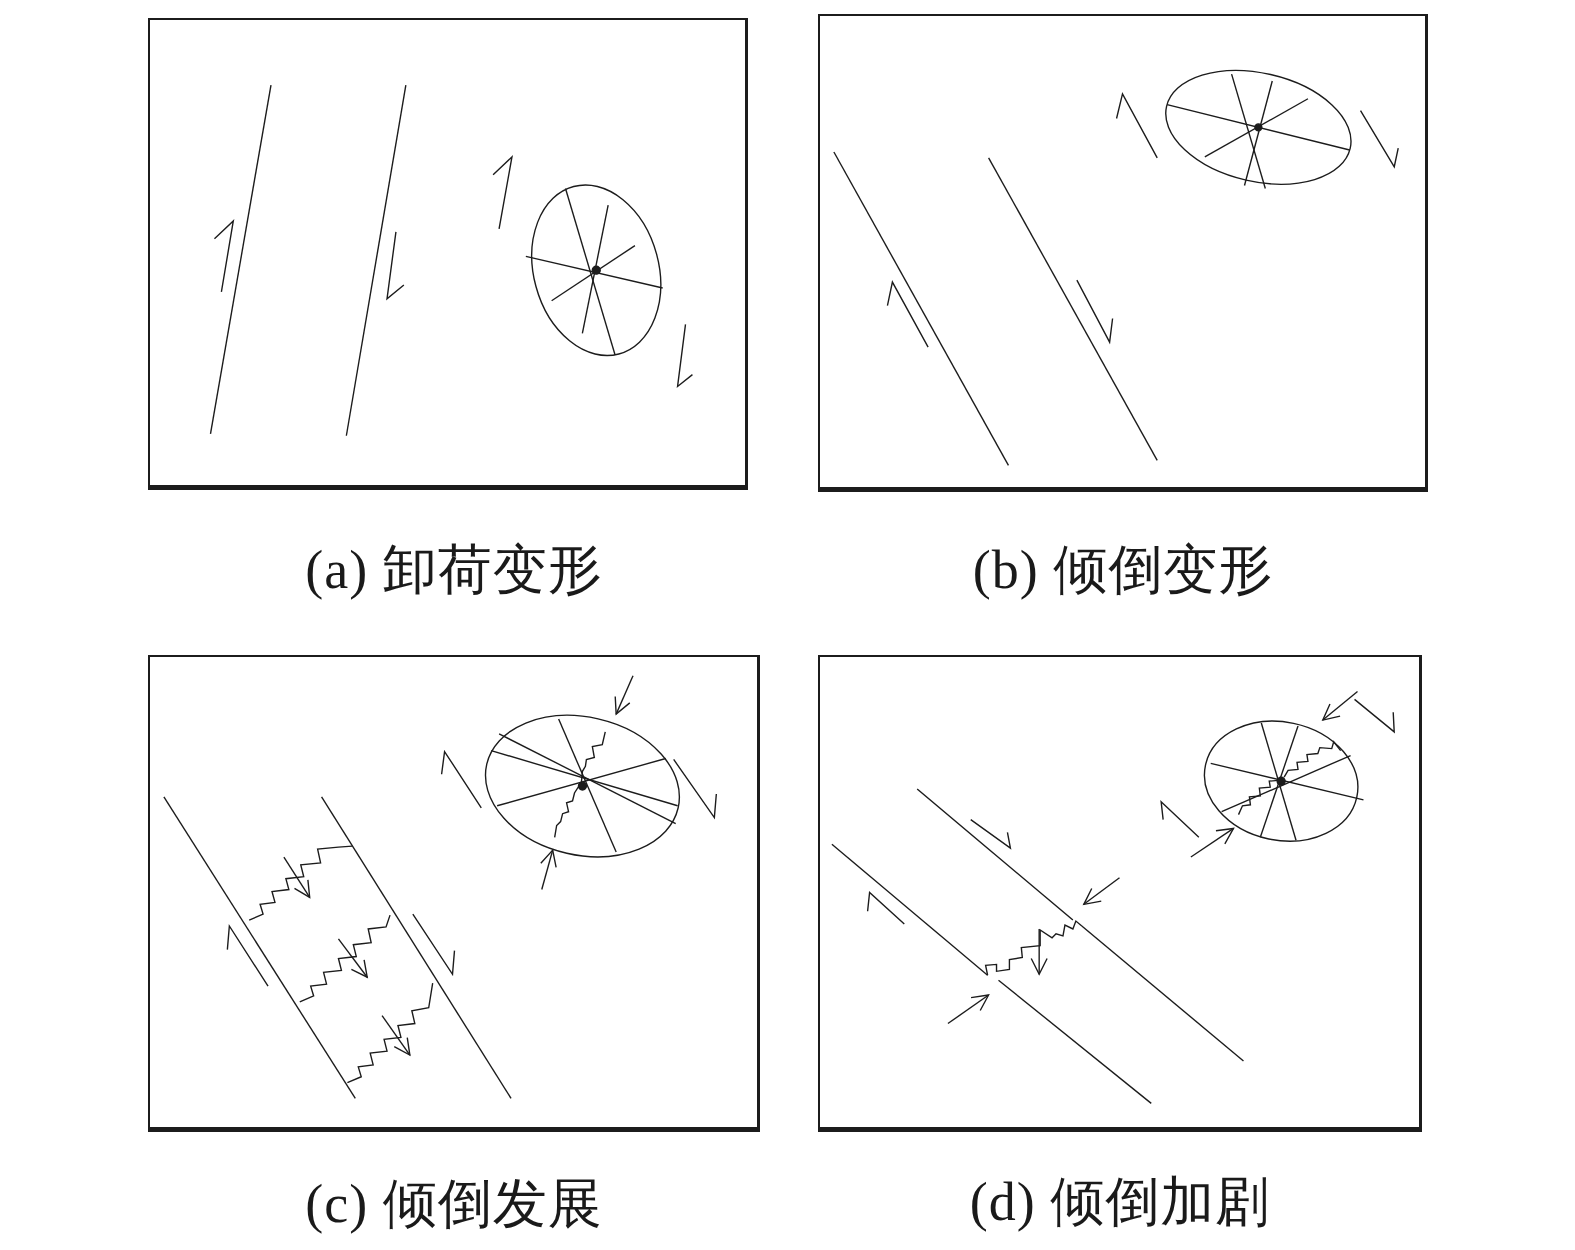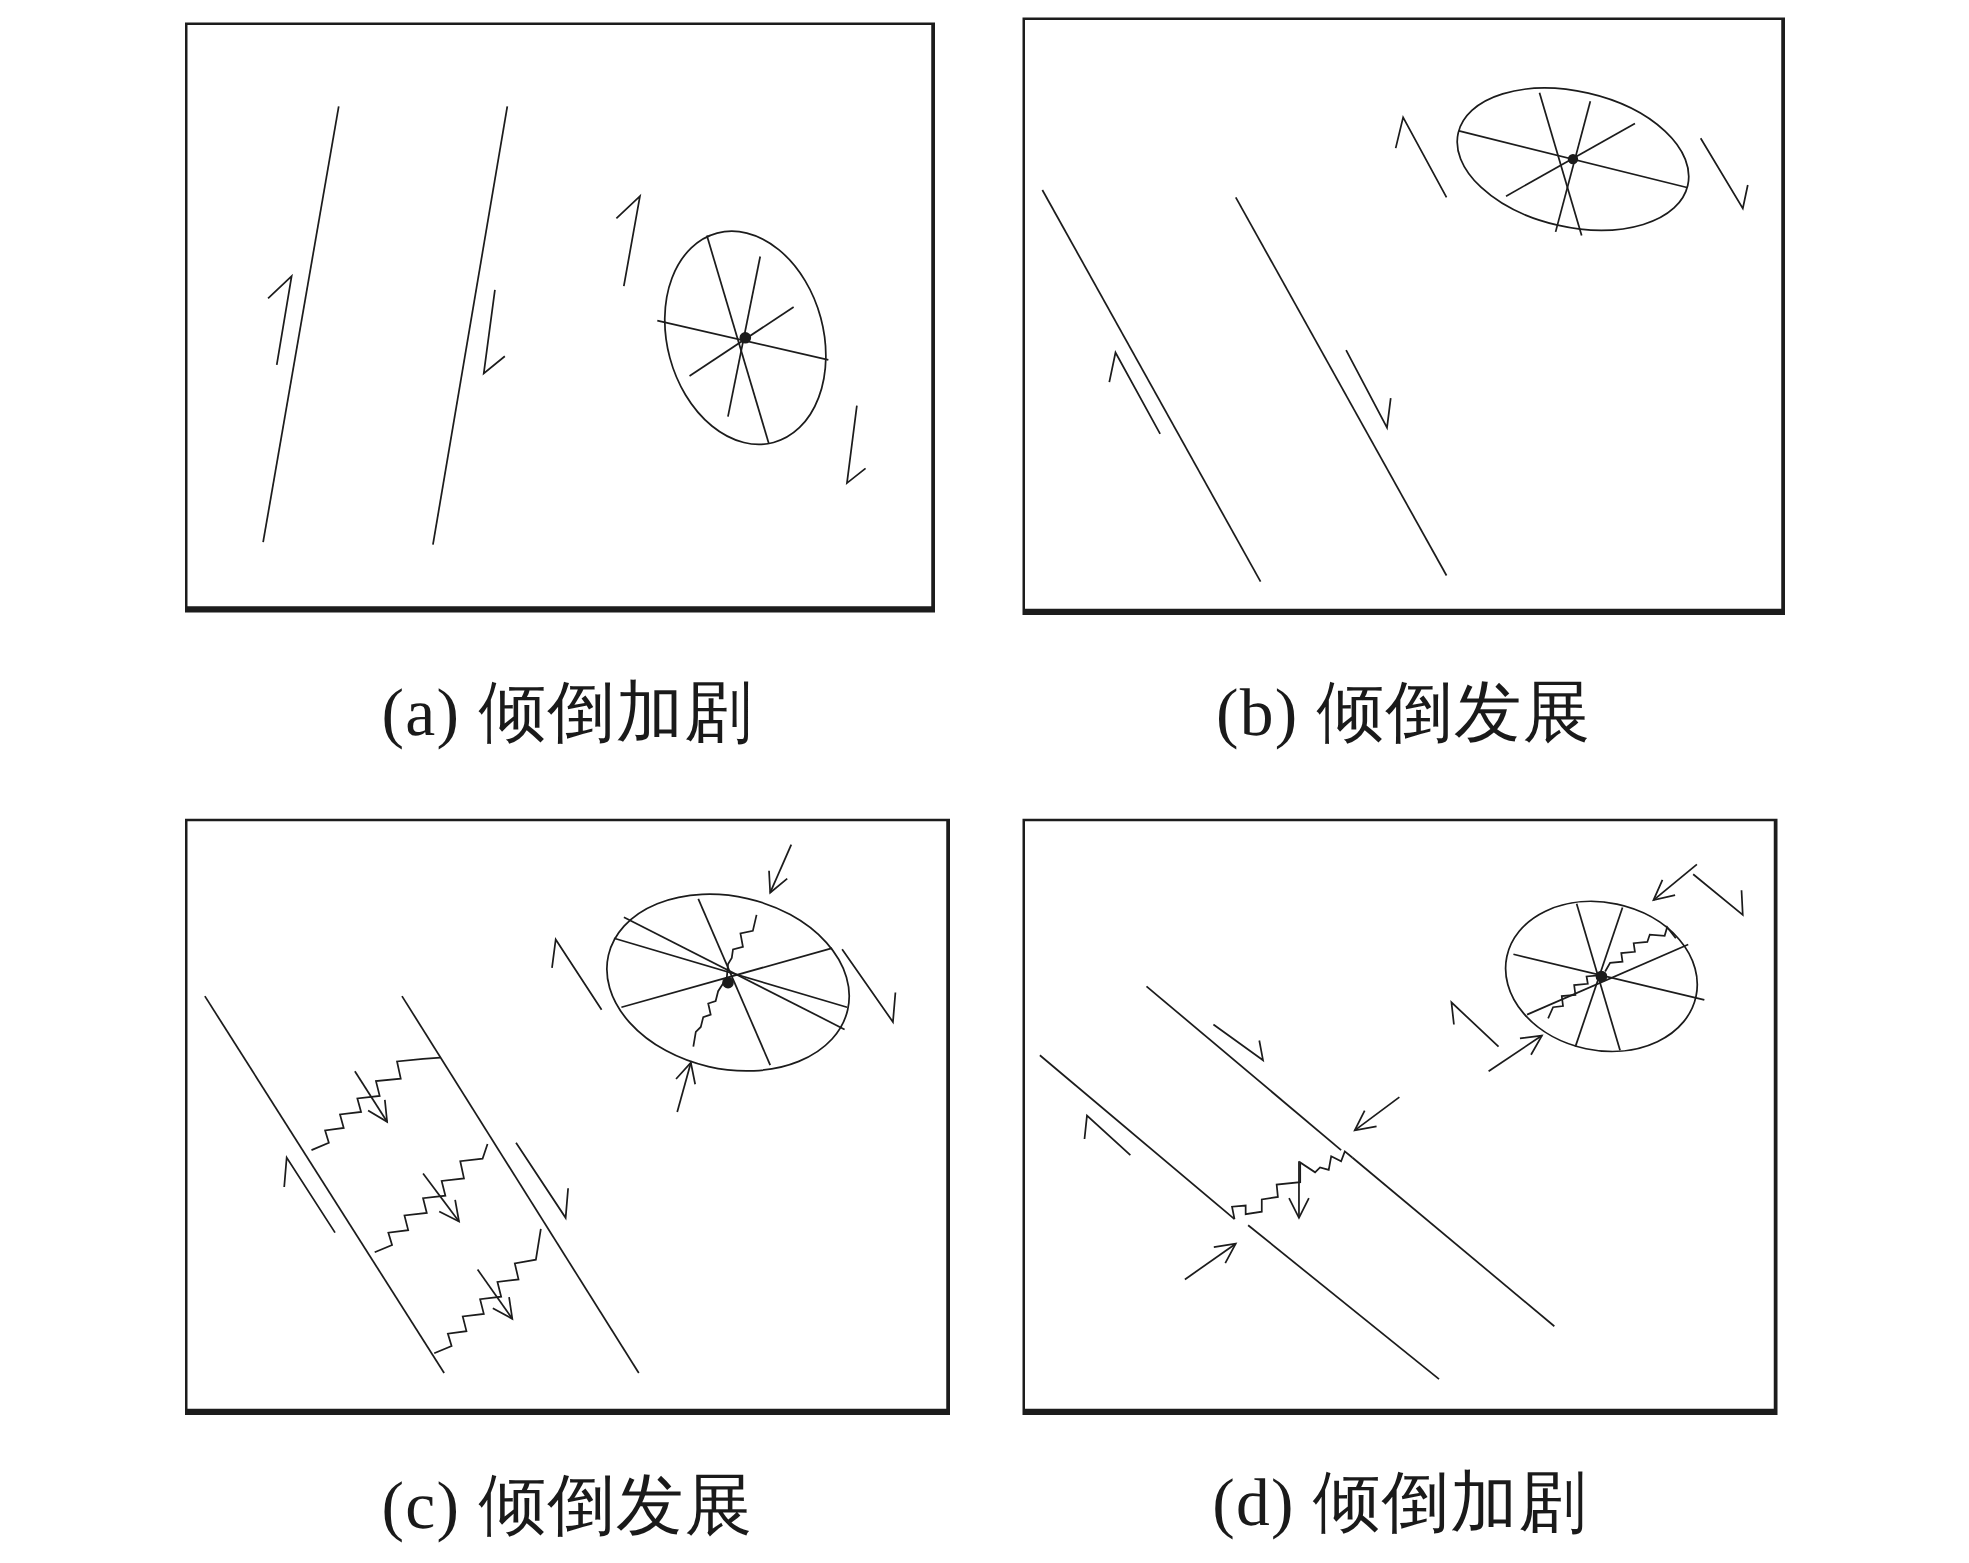--- a/index.html
+++ b/index.html
@@ -139,16 +139,16 @@
         <circle cx="1283" cy="781" r="4" fill="#1c1c1c"></circle>
       </g>
       <line x1="1360" y1="690" x2="1325" y2="719" marker-end="url(#vhead)"></line>
       <polyline points="1357,698 1397,731 1396,711"></polyline>
       <polyline points="1200,838 1162,802 1164,820"></polyline>
       <line x1="1192" y1="858" x2="1235" y2="829" marker-end="url(#vhead)"></line>
     </g>
   </svg>
 </div>
 
-<div class="caption" id="caption-a">(a) 倾倒加剧</div>
-<div class="caption" id="caption-b">(b) 倾倒发展</div>
+<div class="caption" id="caption-a">(a) 卸荷变形</div>
+<div class="caption" id="caption-b">(b) 倾倒变形</div>
 <div class="caption" id="caption-c">(c) 倾倒发展</div>
 <div class="caption" id="caption-d">(d) 倾倒加剧</div>
 
 </body></html>

